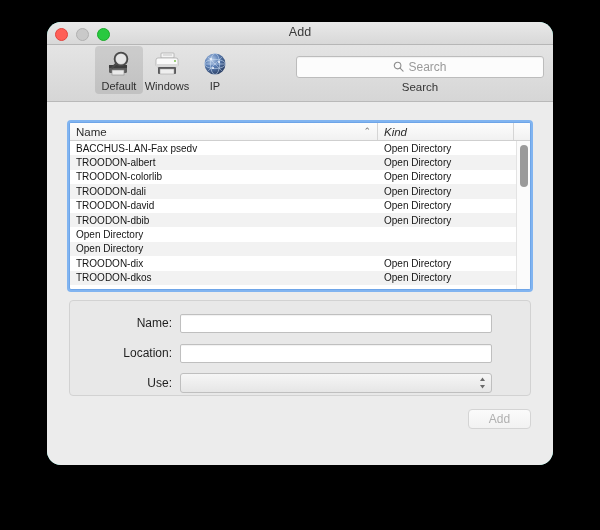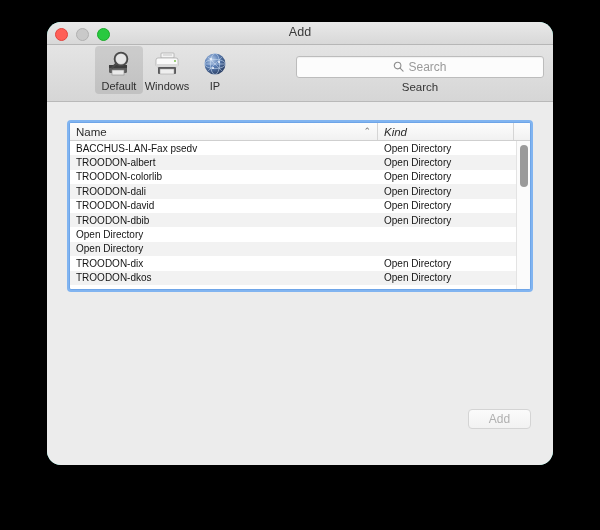--- a/index.html
+++ b/index.html
@@ -467,20 +467,46 @@
               <div class="cell kind">Open Directory</div>
             </div>
           </div>
 
         <div id="list-scrollbar">
           <div id="scroll-thumb"></div>
         </div>
 
       </div>
 
+      <div id="form-box">
+
+        <div class="form-row" id="row-name">
+          <div class="form-label">Name:</div>
+          <input class="text-input" type="text" value="" style="">
+        </div>
+
+        <div class="form-row" id="row-location">
+          <div class="form-label">Location:</div>
+          <input class="text-input" type="text" value="" style="">
+        </div>
+
+        <div class="form-row" id="row-use">
+          <div class="form-label">Use:</div>
+          <div id="use-popup">
+            <span></span>
+            <span id="use-chevrons">
+              <svg width="7" height="14" viewBox="0 0 7 14">
+                <path d="M3.5 1.5 L6 5 L1 5 Z" fill="#6a6a6a"></path>
+                <path d="M3.5 12.5 L6 9 L1 9 Z" fill="#6a6a6a"></path>
+              </svg>
+            </span>
+          </div>
+        </div>
+
+      </div>
 
       <div id="add-button">
         <span>Add</span>
       </div>
 
     </div>
 
   </div>
 
 </div>

